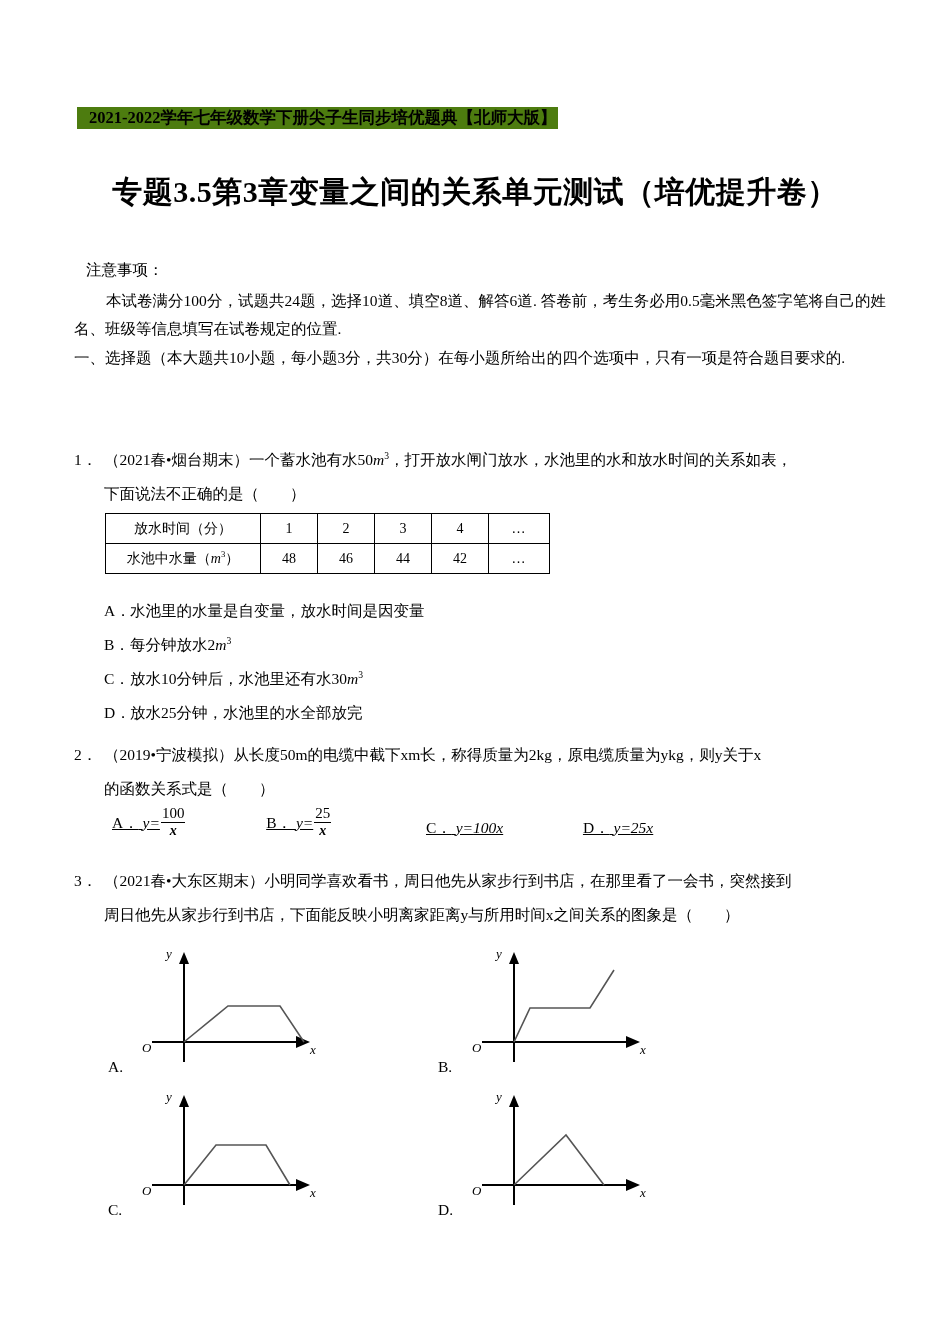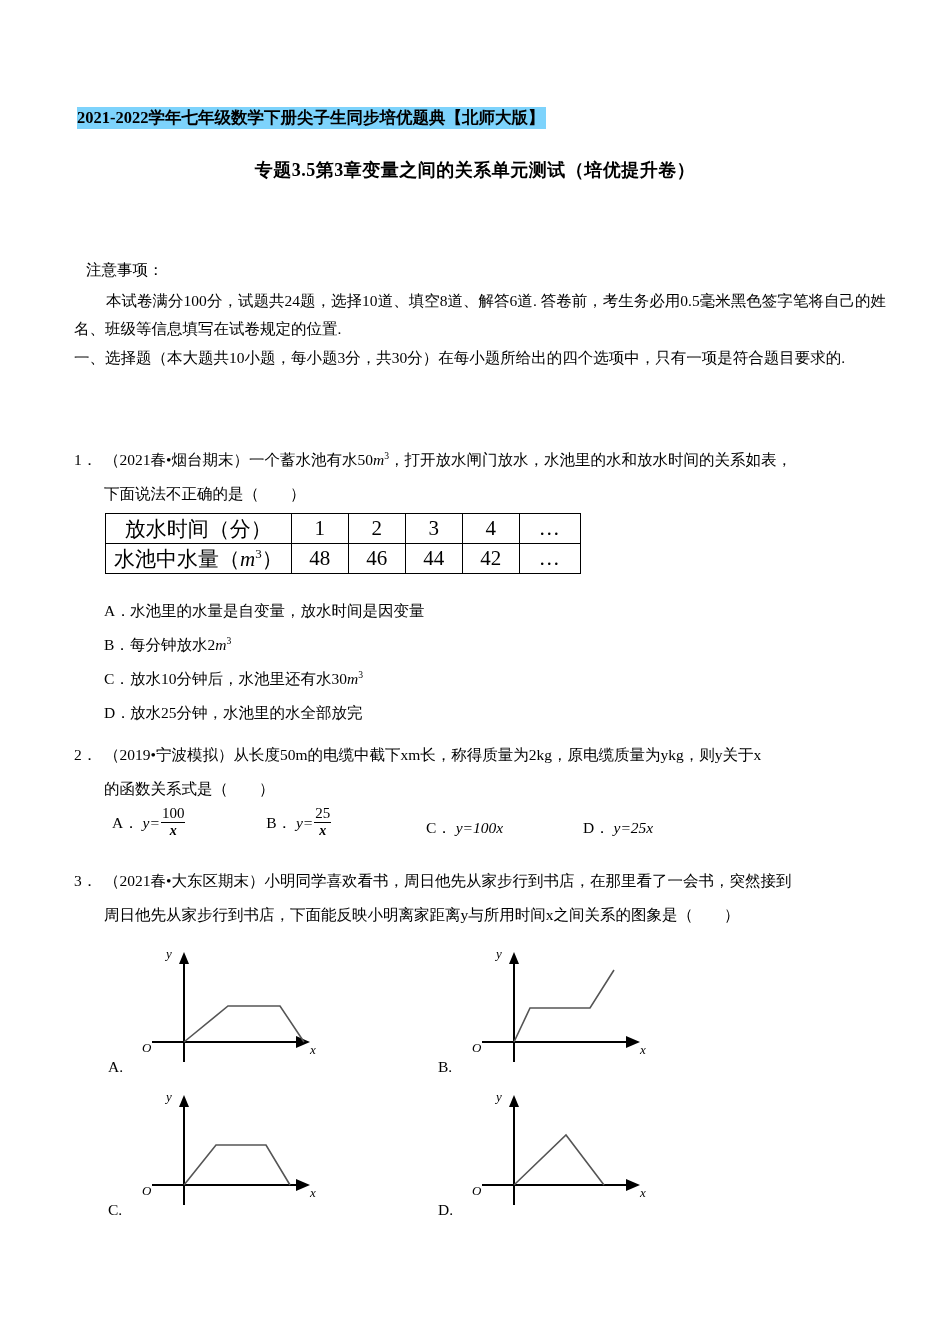--- a/index.html
+++ b/index.html
@@ -26,31 +26,31 @@
   .banner {
     position: absolute;
     left: 77px;
     top: 107px;
     font-size: 16.5px;
     font-weight: bold;
     letter-spacing: 0px;
     white-space: nowrap;
   }
   .banner .hl {
-    background: #7dd3fc;
-    padding: 1px 1px 2px 0;
+    background: #4d7c0f;
+    padding: 1px 1px 2px 12px;
   }
 
   .doc-title {
     position: absolute;
     left: 0;
-    top: 158px;
+    top: 172px;
     width: 950px;
     text-align: center;
-    font-size: 18px;
+    font-size: 30px;
     font-weight: bold;
     letter-spacing: 0.5px;
   }
 
   
   .fillrow {
     position: absolute;
     left: 160px;
     top: 215px;
     font-size: 16px;
@@ -122,21 +122,21 @@
 
   i, .it { font-style: italic; }
   sup { font-size: 0.62em; vertical-align: super; line-height: 0; }
 
   
   .tbl {
     position: absolute;
     left: 105px;
     top: 513px;
     border-collapse: collapse;
-    font-size: 21px;
+    font-size: 14px;
   }
   .tbl td {
     border: 1.2px solid #000;
     height: 29px;
     text-align: center;
     padding: 0 4px;
     white-space: nowrap;
   }
   .tbl td.lbl {
     width: 138px;
@@ -161,20 +161,21 @@
     position: absolute;
     left: 112px;
     top: 806px;
     width: 800px;
     font-size: 15.5px;
     white-space: nowrap;
   }
   .opt {
     display: inline-block;
     vertical-align: bottom;
+    text-decoration: underline;
   }
   .frac {
     display: inline-block;
     vertical-align: -0.45em;
     text-align: center;
     margin: 0 1px;
   }
   .frac .num {
     display: block;
     border-bottom: 1.4px solid #000;

